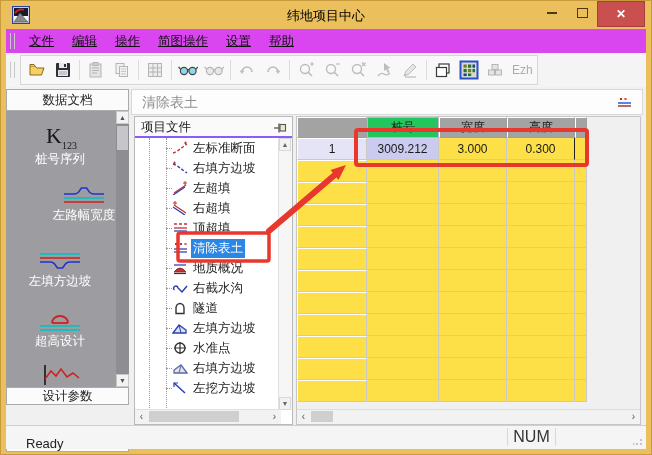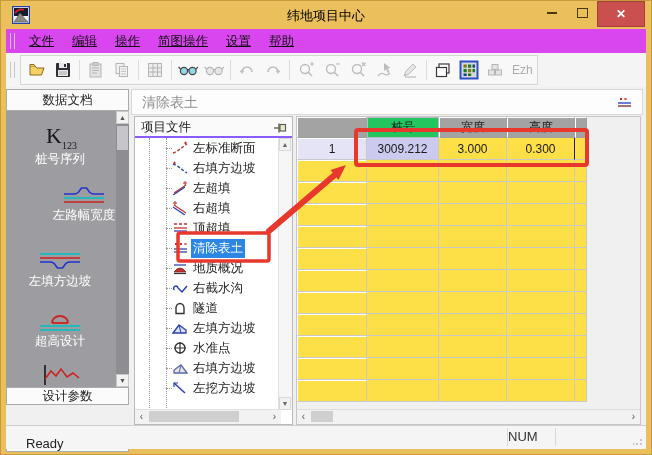--- a/index.html
+++ b/index.html
@@ -82,21 +82,21 @@
   .hc.sel{background:#22c55e;border:1px solid #B9B9C9;}
   .cell{background:#fde047;border-right:1px solid #C9C9C9;border-bottom:1px solid #C9C9C9;}
   .rh1{background:#E4E4F6;}
   .cellsel{background:#CBCBEF;}
   .ghbar{position:absolute;left:0;bottom:0;right:0;height:14px;background:#F2F2F2;border-top:1px solid #DDD;}
 
   
   .statusbar{position:absolute;left:0;right:0;bottom:0;height:23px;background:#F5F5F5;border-top:1px solid #CFCFCF;font-size:13px;color:#222;}
   .ready{position:absolute;left:8px;top:10px;margin-left:12px;}
   .numcell{position:absolute;left:501px;top:2px;width:47px;height:18px;border-left:1px solid #D8D8D8;border-right:1px solid #D8D8D8;
-           line-height:18px;font-size:13px;color:#333;}
+           text-align:center;line-height:18px;font-size:16px;color:#333;}
   .sgrip{position:absolute;right:3px;bottom:3px;width:10px;height:10px;}
 
   
   .overlay{position:absolute;inset:0;z-index:60;pointer-events:none;}
 </style>
 </head>
 <body>
 
 <div class="win">
 

